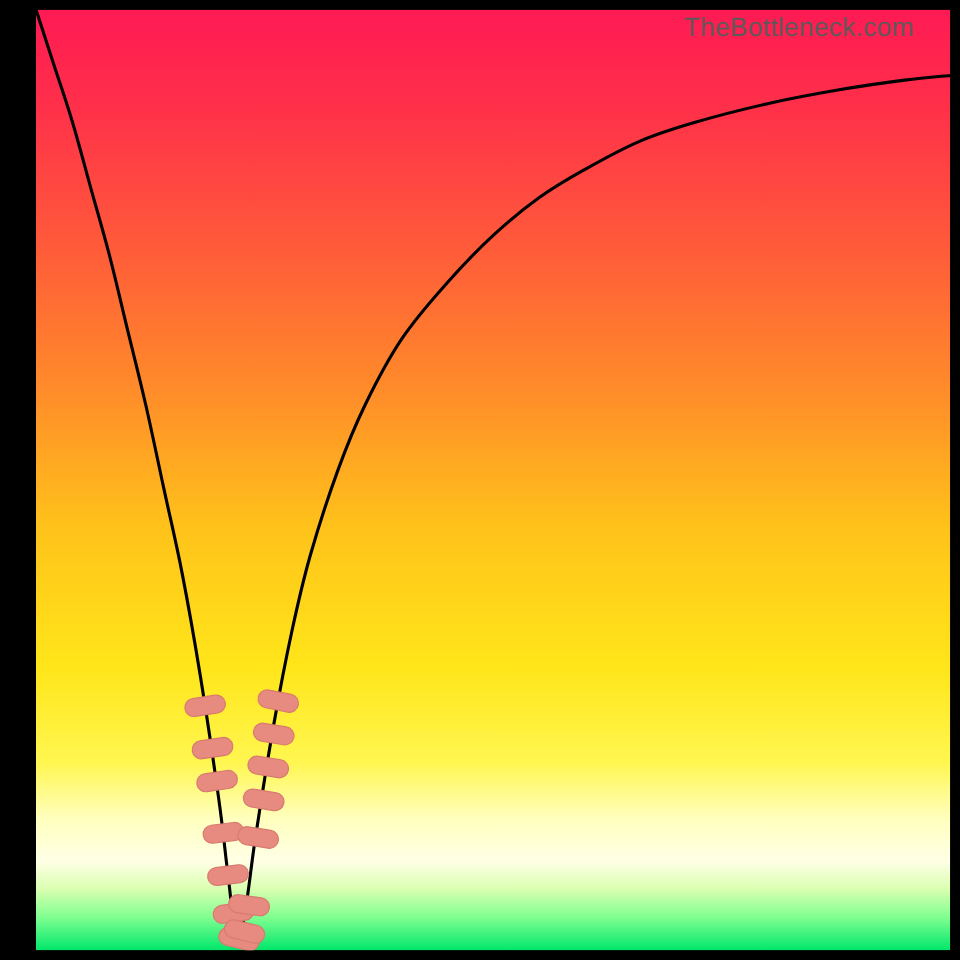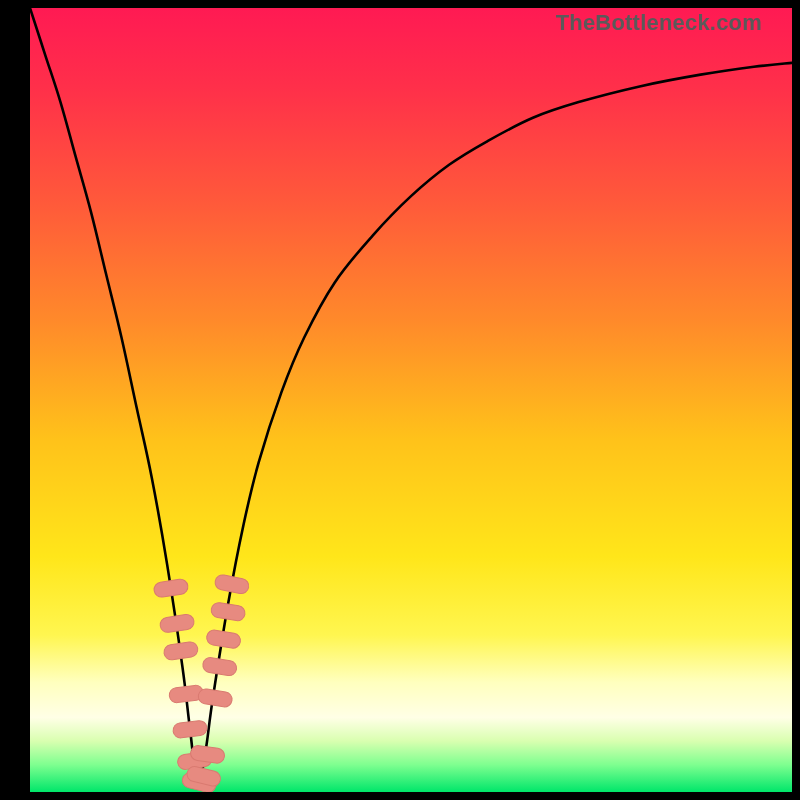--- a/index.html
+++ b/index.html
@@ -28,21 +28,21 @@
   .gradient-bg {
     position: absolute;
     inset: 0;
   }
   .watermark {
     position: absolute;
     top: 10px;
     right: 38px;
     color: #5a5a5a;
     font-size: 22px;
-    font-weight: 700;
+    font-weight: 400;
     letter-spacing: 0.2px;
     user-select: none;
   }
   svg.curve {
     position: absolute;
     inset: 0;
   }
 </style>
 </head>
 <body>

